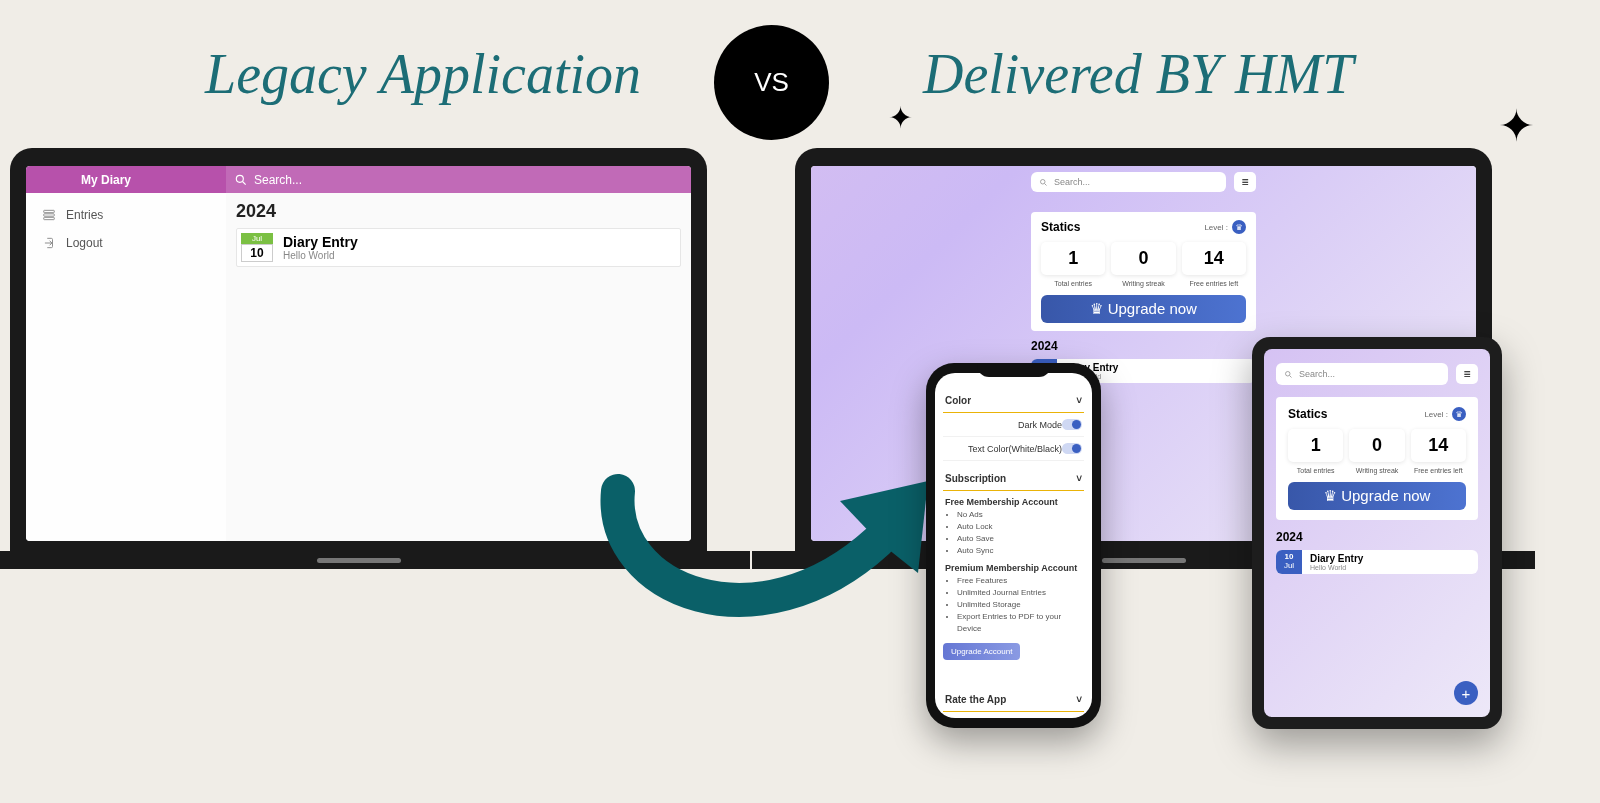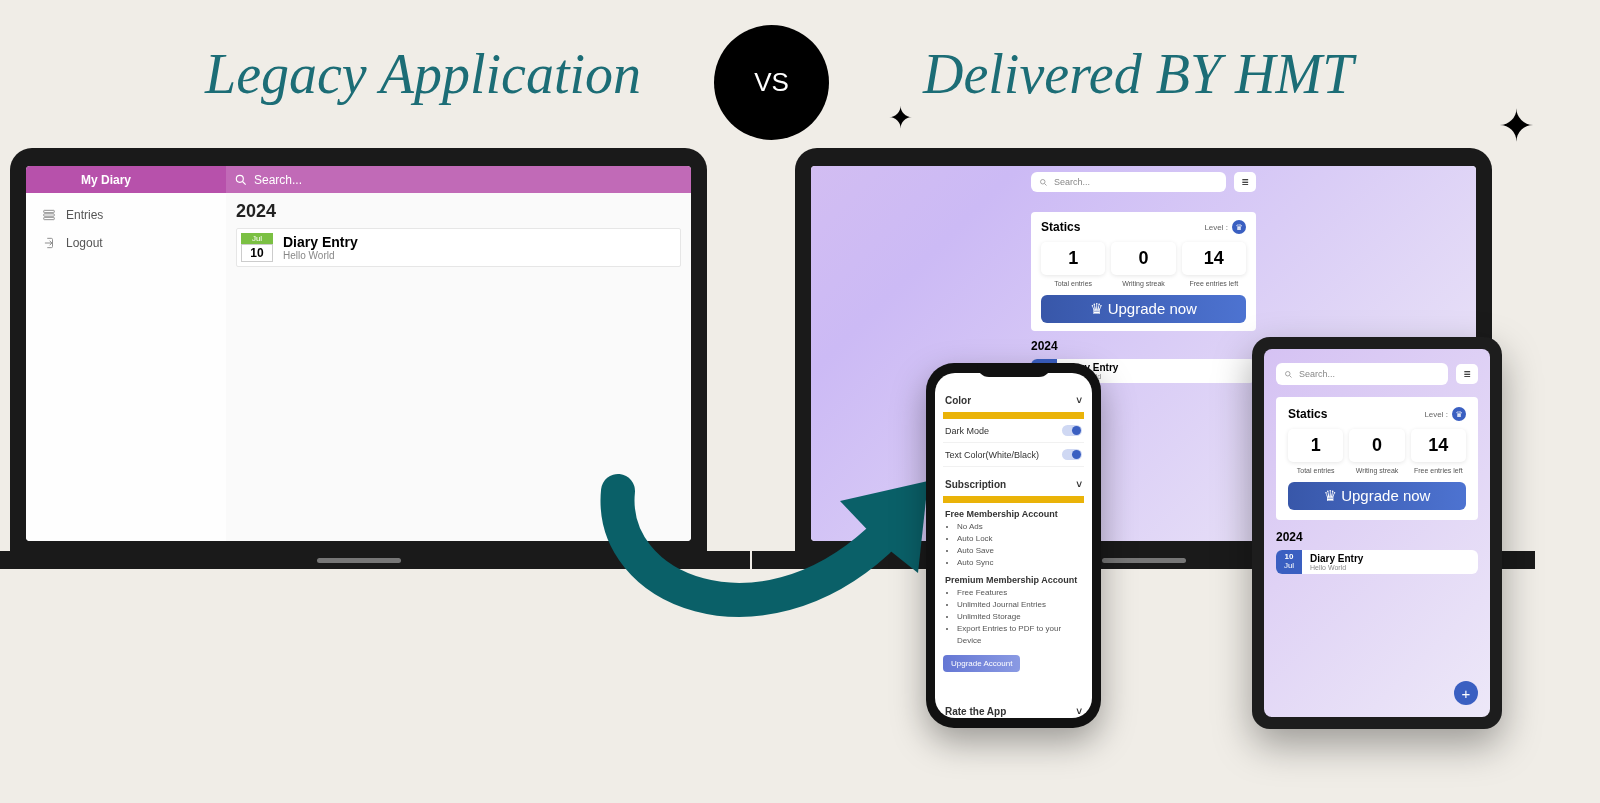--- a/index.html
+++ b/index.html
@@ -61,22 +61,22 @@
   .hmt-entry{max-width:225px;margin:6px auto 0;background:#fff;border-radius:6px;display:flex;gap:8px;overflow:hidden;}
   .hmt-datebox{background:#3a5fc1;color:#fff;width:26px;text-align:center;font-size:8px;padding:3px 0;line-height:1.1;}
   .hmt-entry .t{font-size:10px;font-weight:700;padding-top:3px;}
   .hmt-entry .s{font-size:7px;color:#888;}
 
   
   .phone{position:absolute;left:926px;top:363px;width:175px;height:365px;background:#111;border-radius:28px;padding:10px 9px;box-shadow:0 14px 34px rgba(0,0,0,.35);}
   .phone-notch{position:absolute;top:0;left:50%;transform:translateX(-50%);width:74px;height:14px;background:#111;border-radius:0 0 12px 12px;z-index:2;}
   .phone-screen{background:#fff;width:100%;height:100%;border-radius:20px;overflow:hidden;}
   .ph-content{padding:16px 8px 0;font-size:9px;color:#333;height:100%;overflow:hidden;}
-  .ph-sec{display:flex;justify-content:space-between;align-items:center;padding:6px 2px;border-bottom:7px solid #eab308;font-size:10px;font-weight:600;}
-  .ph-item{display:flex;justify-content:space-between;align-items:center;padding:6px 2px;border-bottom:1px solid #f1f1f1;gap:10px;}
+  .ph-sec{display:flex;justify-content:space-between;align-items:center;padding:6px 2px;border-bottom:1px solid #eab308;font-size:10px;font-weight:600;}
+  .ph-item{display:flex;justify-content:flex-end;align-items:center;padding:6px 2px;border-bottom:1px solid #f1f1f1;}
   .toggle{width:20px;height:11px;background:#cfd8f3;border-radius:6px;position:relative;}
   .toggle::after{content:"";position:absolute;right:1px;top:1px;width:9px;height:9px;background:#3a5fc1;border-radius:50%;}
   .ph-sub{font-weight:600;padding:6px 2px 2px;}
   .ph-list{padding-left:14px;font-size:8px;color:#555;line-height:1.5;}
   .ph-upg{background:linear-gradient(90deg,#6577d4,#8a9ae3);color:#fff;border-radius:4px;font-size:8px;padding:4px 8px;display:inline-block;margin:8px 0;}
 
   
   .tablet{position:absolute;left:1252px;top:337px;width:250px;height:392px;background:#1d1d1d;border-radius:18px;padding:12px 12px;box-shadow:0 16px 38px rgba(0,0,0,.35);}
   .tablet-screen{background:linear-gradient(135deg,#d5c2f3,#ede8f8);width:100%;height:100%;border-radius:8px;overflow:hidden;position:relative;}
   .fab{position:absolute;right:12px;bottom:12px;width:24px;height:24px;border-radius:50%;background:#3a5fc1;color:#fff;display:flex;align-items:center;justify-content:center;font-size:15px;}

